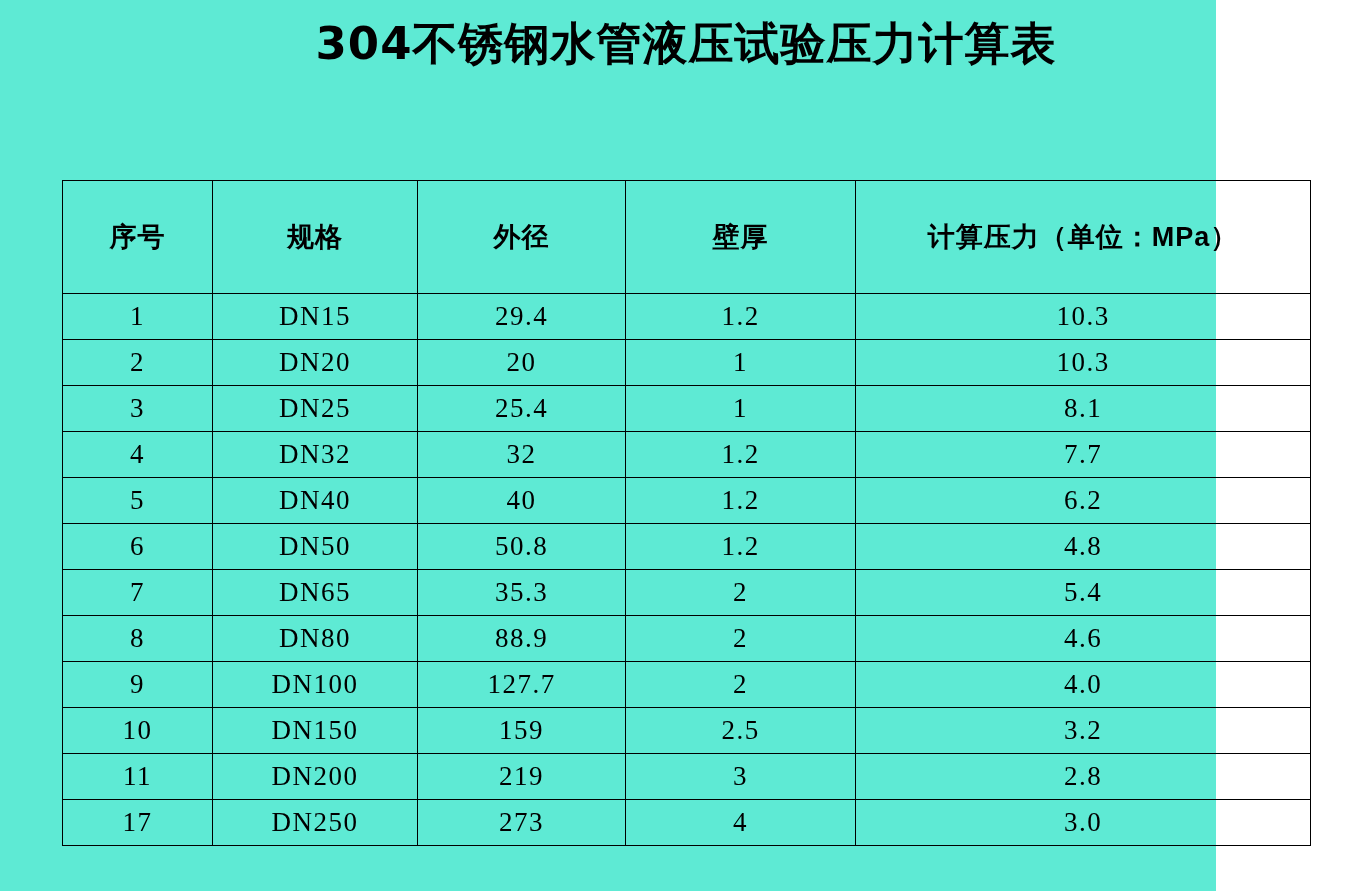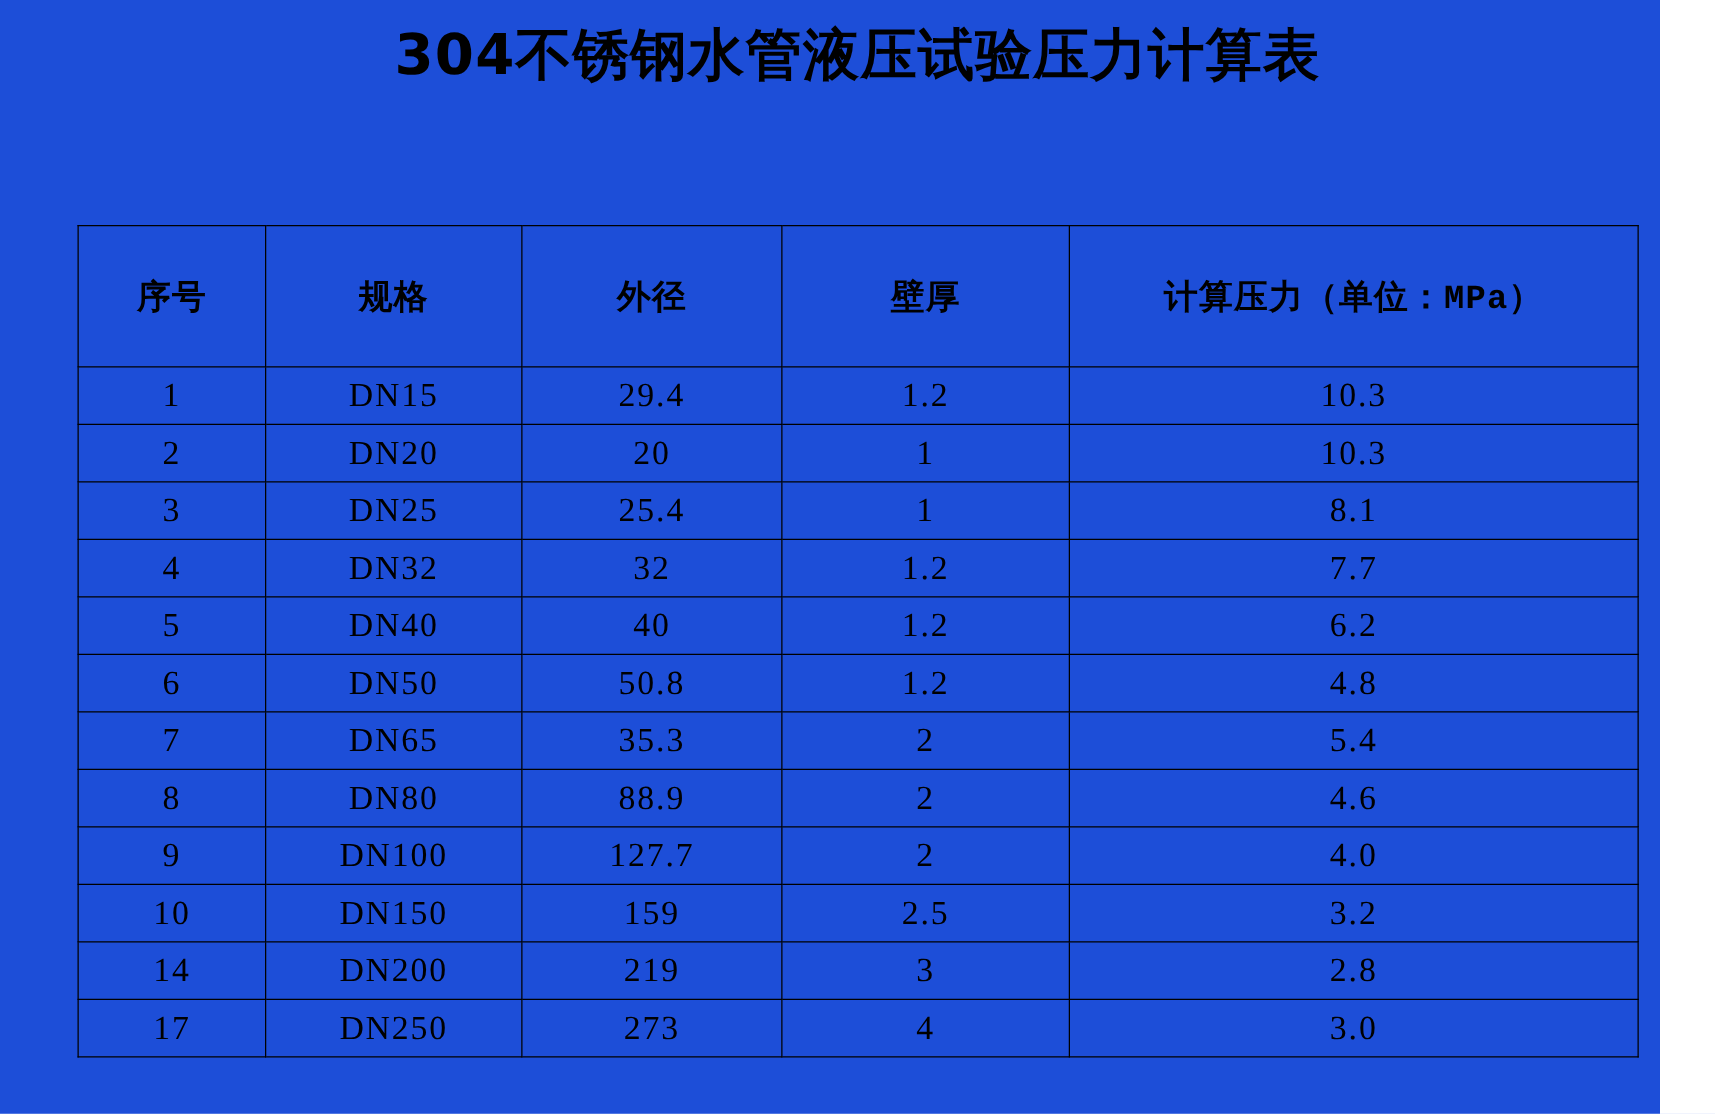--- a/index.html
+++ b/index.html
@@ -9,23 +9,23 @@
   }
   body {
     width: 1372px;
     height: 891px;
     font-family: "Liberation Serif", serif;
     color: #000000;
     overflow: hidden;
   }
   .page {
     position: relative;
-    width: 1328px;
+    width: 1216px;
     height: 891px;
-    background: #1d4ed8;
+    background: #5eead4;
   }
   .doc-title {
     position: absolute;
     top: 14px;
     left: 0;
     width: 1372px;
     text-align: center;
     font-family: "DejaVu Sans", sans-serif;
     font-weight: bold;
     font-size: 45px;
@@ -47,21 +47,21 @@
   table.data th,
   table.data td {
     border: 1px solid #000000;
     text-align: center;
     vertical-align: middle;
     font-family: "Liberation Serif", serif;
     color: #000000;
   }
   table.data thead th {
     height: 110px;
-    font-family: Liberation Mono, monospace;
+    font-family: Liberation Sans, sans-serif;
     font-weight: bold;
     font-size: 27px;
     letter-spacing: 1px;
   }
   table.data tbody td {
     height: 43px;
     font-size: 27px;
     letter-spacing: 1.5px;
   }
   col.c1 { width: 150px; }
@@ -160,21 +160,21 @@
           <td>4.0</td>
         </tr>
         <tr>
           <td>10</td>
           <td>DN150</td>
           <td>159</td>
           <td>2.5</td>
           <td>3.2</td>
         </tr>
         <tr>
-          <td>14</td>
+          <td>11</td>
           <td>DN200</td>
           <td>219</td>
           <td>3</td>
           <td>2.8</td>
         </tr>
         <tr>
           <td>17</td>
           <td>DN250</td>
           <td>273</td>
           <td>4</td>

